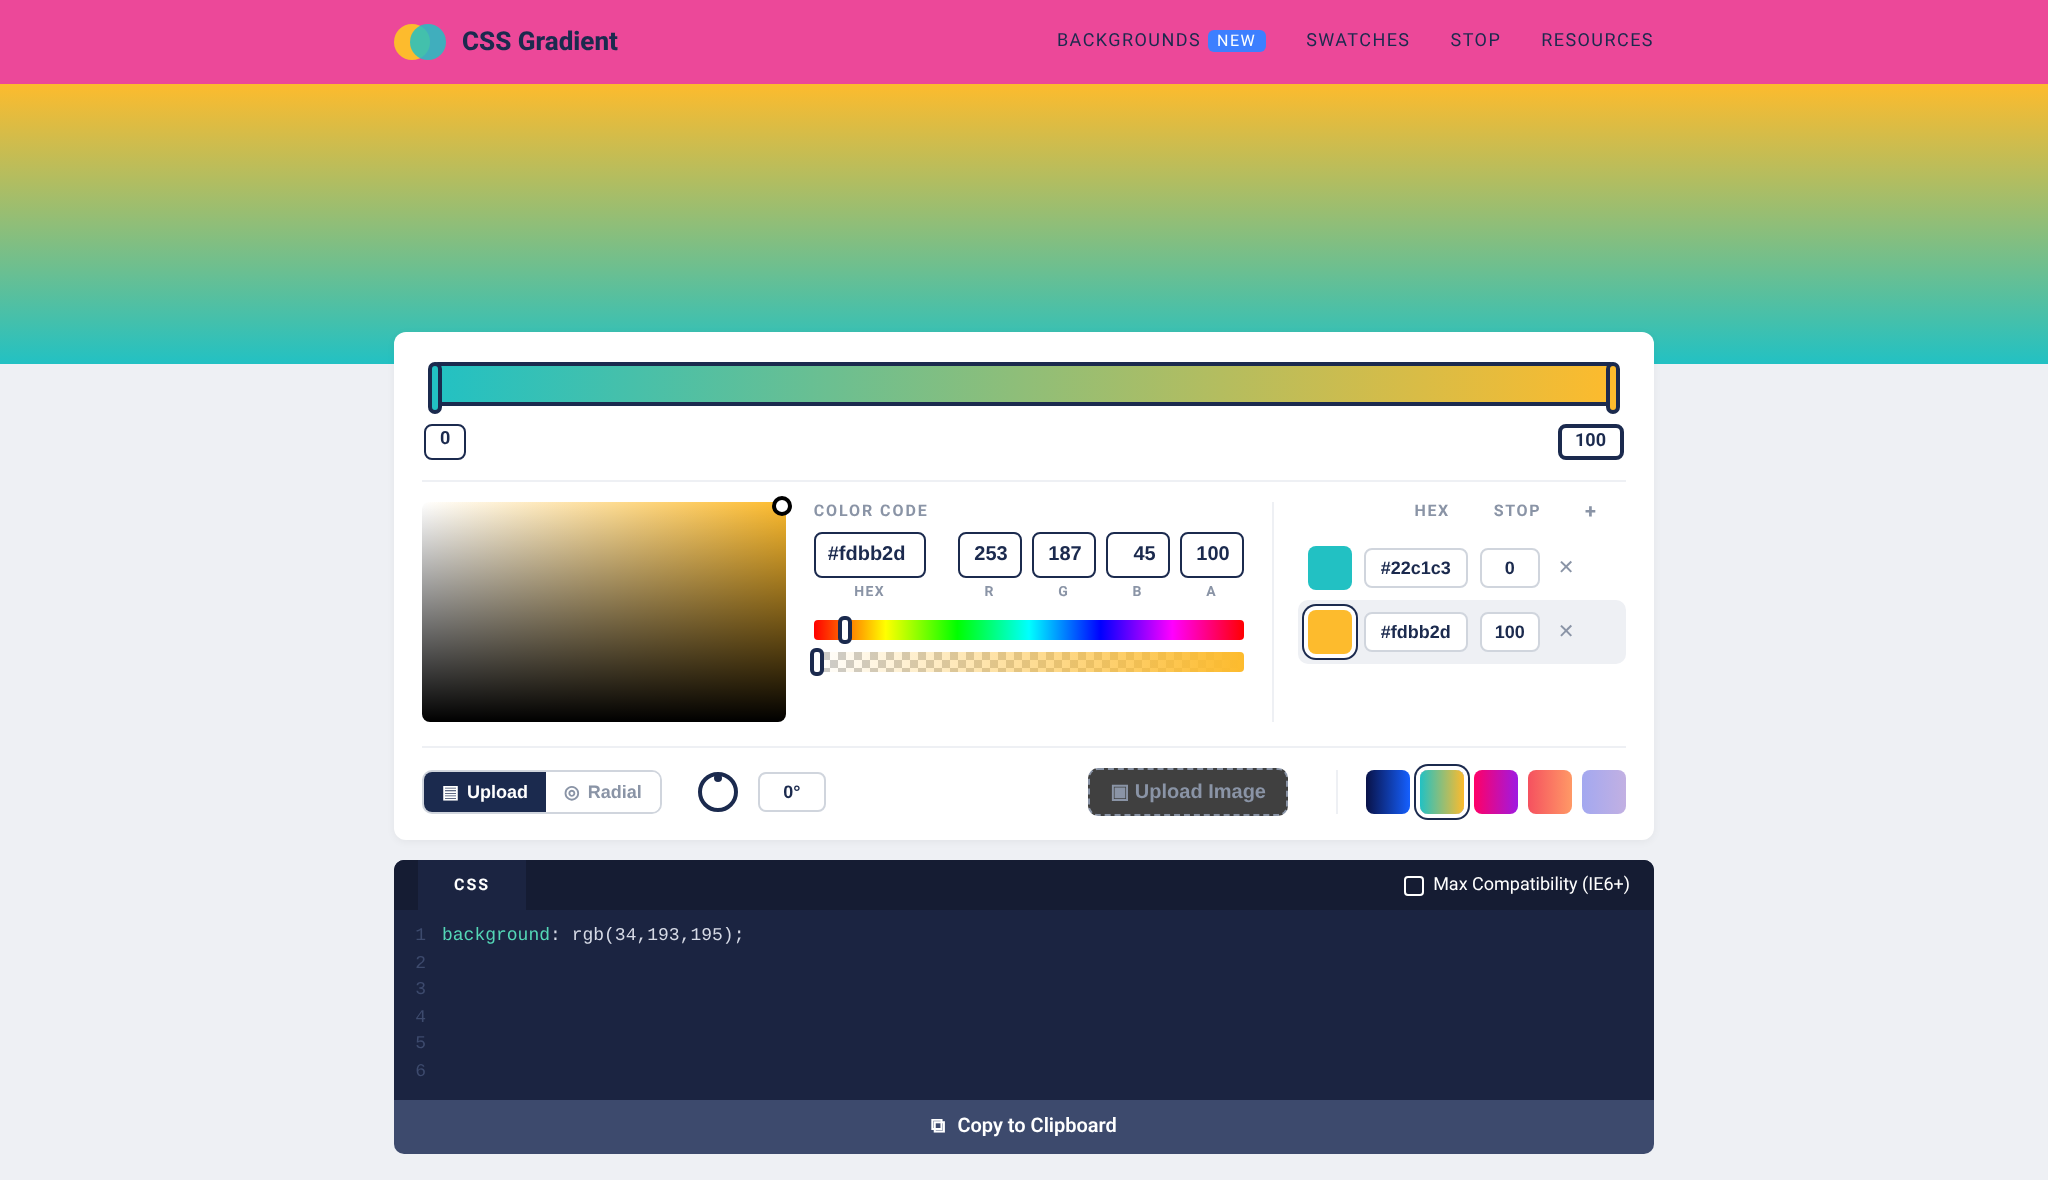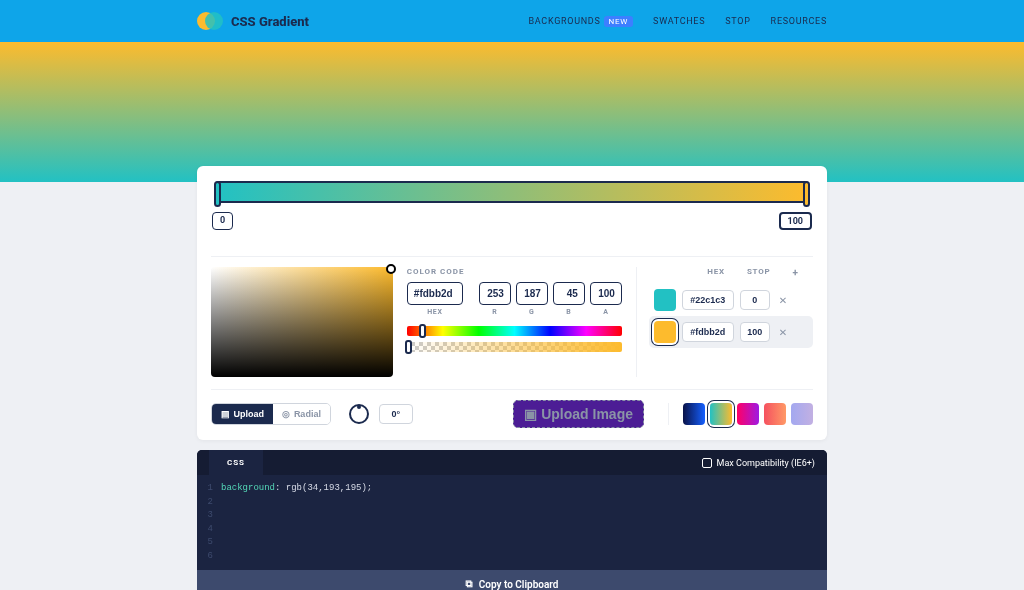--- a/index.html
+++ b/index.html
@@ -1,18 +1,18 @@
 <!DOCTYPE html>
 <html><head>
 <meta charset="utf-8">
 <style>
 * { box-sizing: border-box; margin: 0; padding: 0; }
 body { font-family: -apple-system, BlinkMacSystemFont, 'Segoe UI', Roboto, sans-serif; background: #eef0f4; width: 1024px; height: 590px; overflow: hidden; }
 
-.header { background: #0ea5e9; height: 42px; display: flex; align-items: center; justify-content: space-between; padding: 0 197px; }
+.header { background: #ec4899; height: 42px; display: flex; align-items: center; justify-content: space-between; padding: 0 197px; }
 .logo-wrap { display: flex; align-items: center; gap: 8px; }
 .logo-circles { position: relative; width: 26px; height: 18px; }
 .logo-c1 { position: absolute; width: 18px; height: 18px; border-radius: 50%; background: #fdbb2d; left: 0; }
 .logo-c2 { position: absolute; width: 18px; height: 18px; border-radius: 50%; background: #22c1c3; right: 0; opacity: 0.85; }
 .logo-text { font-weight: 800; color: #1b2a4e; font-size: 13px; }
 .nav { display: flex; gap: 20px; align-items: center; }
 .nav a { text-decoration: none; color: #1b2a4e; font-size: 9px; font-weight: 400; letter-spacing: 0.08em; }
 .nav .new-badge { background: #3d7fff; color: #fff; padding: 1px 5px; border-radius: 3px; font-size: 8px; margin-left: 3px; }
 
 .hero { height: 140px; background: linear-gradient(180deg, #fdbb2d 0%, #22c1c3 100%); }
@@ -22,21 +22,21 @@
 .gradient-bar-wrap { position: relative; padding: 3px 4px; }
 .gradient-bar { height: 22px; background: linear-gradient(90deg, #22c1c3 0%, #fdbb2d 100%); border-radius: 4px; border: 2px solid #1b2a4e; position: relative; }
 .handle { position: absolute; top: -2px; width: 7px; height: 26px; background: #fff; border: 2px solid #1b2a4e; border-radius: 4px; }
 .handle.left { left: -3px; background: #22c1c3; }
 .handle.right { right: -3px; background: #fdbb2d; }
 
 .ruler { display: flex; justify-content: space-between; margin-top: 6px; padding: 0 1px; }
 .ruler-box { border: 1px solid #1b2a4e; border-radius: 4px; padding: 2px 7px; font-size: 9px; font-weight: 700; color: #1b2a4e; }
 .ruler-box.active { border-width: 2px; }
 
-.mid { display: flex; gap: 14px; margin-top: 26px; padding-top: 10px; border-top: 1px solid #eef0f4; }
+.mid { display: flex; gap: 14px; margin-top: 10px; padding-top: 10px; border-top: 1px solid #eef0f4; }
 .color-area { width: 185px; height: 110px; background: linear-gradient(to bottom, transparent, black), linear-gradient(to right, white, #fdbb2d); border-radius: 4px; position: relative; }
 .color-cursor { position: absolute; top: -3px; right: -3px; width: 10px; height: 10px; border: 2px solid #000; background: #fff; border-radius: 50%; }
 
 .color-inputs { flex: 1; }
 .label-tiny { font-size: 8px; letter-spacing: 0.12em; color: #8a94a6; font-weight: 700; }
 .input-row { display: flex; gap: 5px; margin-top: 6px; align-items: flex-start; }
 .inp { border: 1px solid #1b2a4e; border-radius: 4px; padding: 5px 6px; font-size: 10px; font-weight: 600; color: #1b2a4e; text-align: right; width: 32px; }
 .inp.hex { width: 56px; text-align: left; }
 .sub-label { font-size: 7px; color: #8a94a6; text-align: center; margin-top: 3px; letter-spacing: 0.1em; font-weight: 700; }
 .col-group { display: flex; flex-direction: column; align-items: center; }
@@ -57,21 +57,21 @@
 .stop-del { color: #8a94a6; font-size: 10px; cursor: pointer; padding: 0 3px; }
 .stops-header .plus { color: #8a94a6; font-size: 10px; }
 
 .bottom-row { display: flex; align-items: center; margin-top: 12px; padding-top: 10px; border-top: 1px solid #eef0f4; gap: 10px; }
 .type-toggle { display: flex; border: 1px solid #d0d5dd; border-radius: 5px; overflow: hidden; }
 .type-btn { padding: 5px 9px; font-size: 9px; font-weight: 700; background: #fff; border: none; display: flex; align-items: center; gap: 4px; color: #8a94a6; cursor: pointer; }
 .type-btn.active { background: #1b2a4e; color: #fff; }
 .angle-dial { width: 20px; height: 20px; border: 2px solid #1b2a4e; border-radius: 50%; position: relative; margin-left: 8px; }
 .angle-dial::after { content: ''; position: absolute; width: 4px; height: 4px; background: #1b2a4e; border-radius: 50%; left: 50%; top: -1px; transform: translateX(-50%); }
 .angle-inp { border: 1px solid #d0d5dd; border-radius: 4px; padding: 4px 8px; font-size: 9px; width: 34px; text-align: center; font-weight: 700; color: #1b2a4e; }
-.upload-btn { border: 1px dashed #8a94a6; border-radius: 5px; padding: 5px 10px; font-size: 14px; color: #8a94a6; background: #4c1d95; font-weight: 600; margin-left: auto; }
+.upload-btn { border: 1px dashed #8a94a6; border-radius: 5px; padding: 5px 10px; font-size: 10px; color: #8a94a6; background: #404040; font-weight: 600; margin-left: auto; }
 
 .presets { display: flex; gap: 5px; margin-left: 14px; padding-left: 14px; border-left: 1px solid #eef0f4; }
 .preset { width: 22px; height: 22px; border-radius: 4px; cursor: pointer; }
 .preset.active { box-shadow: 0 0 0 2px #fff, 0 0 0 3px #1b2a4e; }
 
 .code-panel { width: 630px; margin: 10px auto 0; background: #1b2441; border-radius: 5px 5px 0 0; overflow: hidden; }
 .code-tabs { display: flex; justify-content: space-between; align-items: center; background: #151c33; padding: 0 12px; }
 .code-tab { background: #1b2441; color: #fff; font-size: 8px; font-weight: 700; letter-spacing: 0.12em; padding: 8px 18px; }
 .max-compat { color: #fff; font-size: 9px; display: flex; align-items: center; gap: 5px; }
 .checkbox { width: 10px; height: 10px; border: 1.5px solid #fff; border-radius: 2px; }

